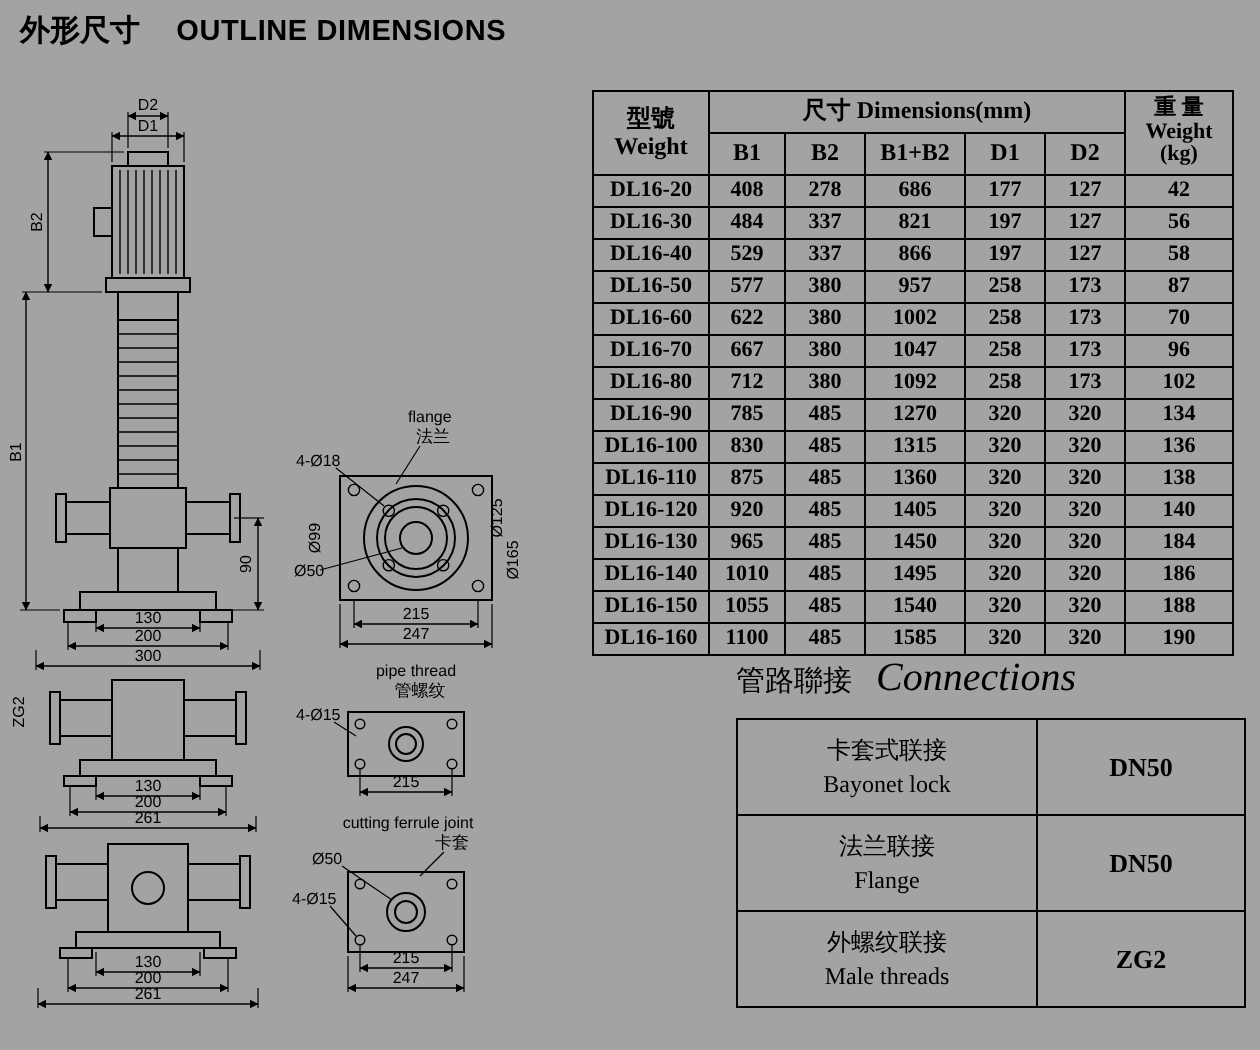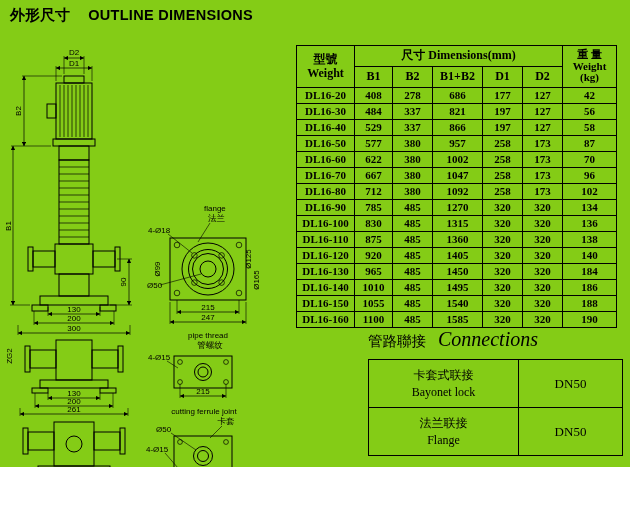--- a/index.html
+++ b/index.html
@@ -1,18 +1,18 @@
 <!DOCTYPE html>
 <html><head>
 <meta charset="utf-8">
 <style>
   * { box-sizing: border-box; margin: 0; padding: 0; }
   html, body { width: 630px; height: 525px; }
   body { background: #fff; color: #000; font-family: "Liberation Serif", serif; }
-  .page { position: relative; width: 630px; height: 467px; background: #84cc16; overflow: hidden; }
+  .page { position: relative; width: 630px; height: 525px; background: #a3a3a3; overflow: hidden; }
 
   .page-title { position: absolute; left: 10px; top: 6px; font-family: "Liberation Sans", sans-serif; font-weight: bold; font-size: 15px; white-space: nowrap; }
   .page-title .en { margin-left: 14px; font-size: 14.5px; letter-spacing: 0.3px; }
 
   svg.drw { position: absolute; overflow: visible; }
   svg.drw .ln   { stroke: #000; fill: none; stroke-width: 1; }
   svg.drw .fn   { stroke: #000; fill: none; stroke-width: 0.7; }
   svg.drw .dim  { stroke: #000; fill: none; stroke-width: 0.7; }
   svg.drw .ext  { stroke: #000; fill: none; stroke-width: 0.6; }
   svg.drw text  { fill: #000; stroke: none; font-family: "Liberation Sans", sans-serif; font-size: 8px; }
@@ -26,21 +26,21 @@
   .c-model { width: 58px; } .c-b1 { width: 38px; } .c-b2 { width: 40px; }
   .c-b1b2 { width: 50px; } .c-d1 { width: 40px; } .c-d2 { width: 40px; } .c-wt { width: 54px; }
 
   .connections { position: absolute; left: 368px; top: 328px; }
   .conn-title { white-space: nowrap; margin-bottom: 8px; }
   .conn-title .cn { font-family: "Liberation Sans", sans-serif; font-weight: normal; font-size: 14.5px; }
   .conn-title .en { font-family: "Liberation Serif", serif; font-size: 20px; margin-left: 8px; font-style: italic; }
   table.conn-table { border-collapse: collapse; }
   table.conn-table td { border: 1px solid #000; text-align: center; vertical-align: middle; }
   td.conn-label { width: 150px; height: 48px; font-size: 12px; line-height: 1.35; }
-  td.conn-value { width: 104px; font-weight: normal; font-size: 13px; }
+  td.conn-value { width: 104px; font-weight: bold; font-size: 13px; }
 </style>
 </head>
 <body>
 
 <div class="page">
 
   <svg width="0" height="0" style="position:absolute">
     <defs>
       <marker id="arw" viewBox="0 0 10 10" refX="9.5" refY="5" markerWidth="6" markerHeight="6" orient="auto-start-reverse">
         <path d="M0,0 L10,5 L0,10 z" fill="#000"></path>
@@ -444,17 +444,24 @@
           </td>
           <td class="conn-value">DN50</td>
         </tr>
         <tr>
           <td class="conn-label">
             <div>法兰联接</div>
             <div>Flange</div>
           </td>
           <td class="conn-value">DN50</td>
         </tr>
+        <tr>
+          <td class="conn-label">
+            <div>外螺纹联接</div>
+            <div>Male threads</div>
+          </td>
+          <td class="conn-value">ZG2</td>
+        </tr>
       </tbody>
     </table>
   </div>
 
 </div>
 
 </body></html>

